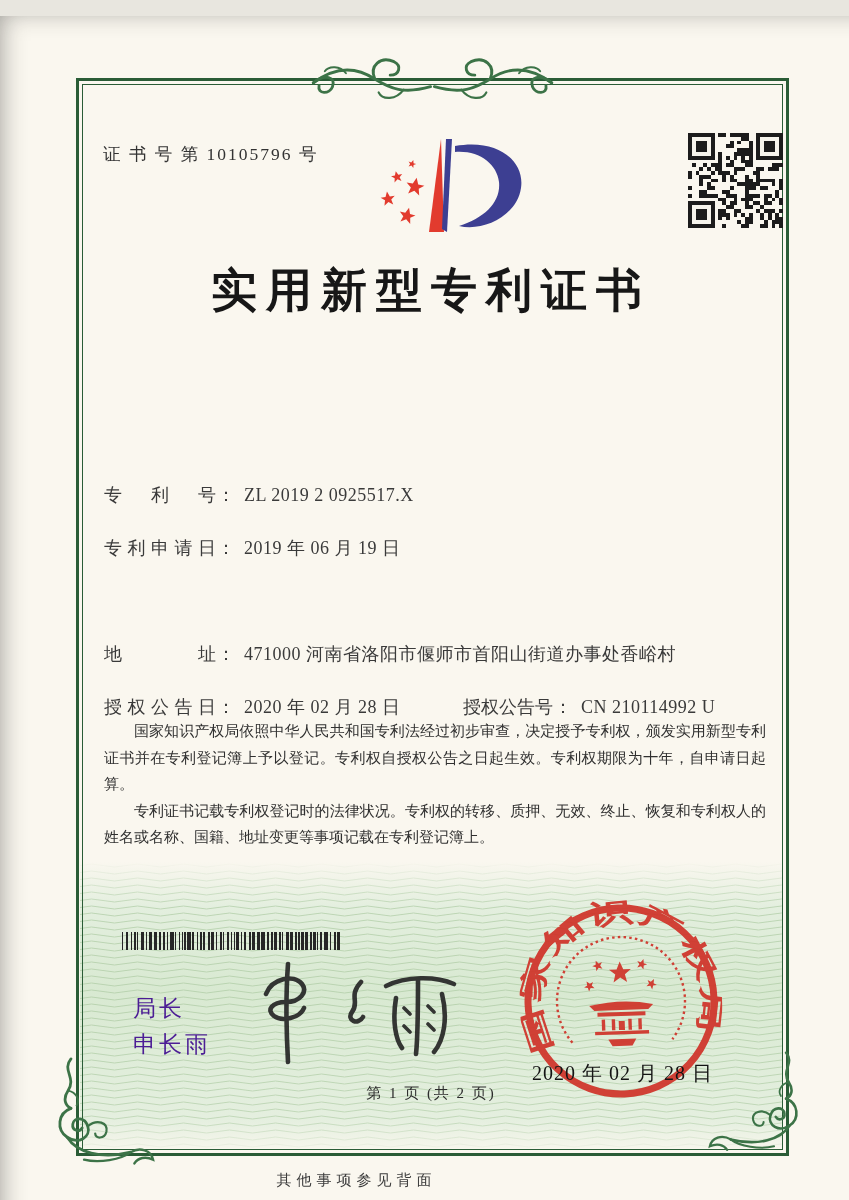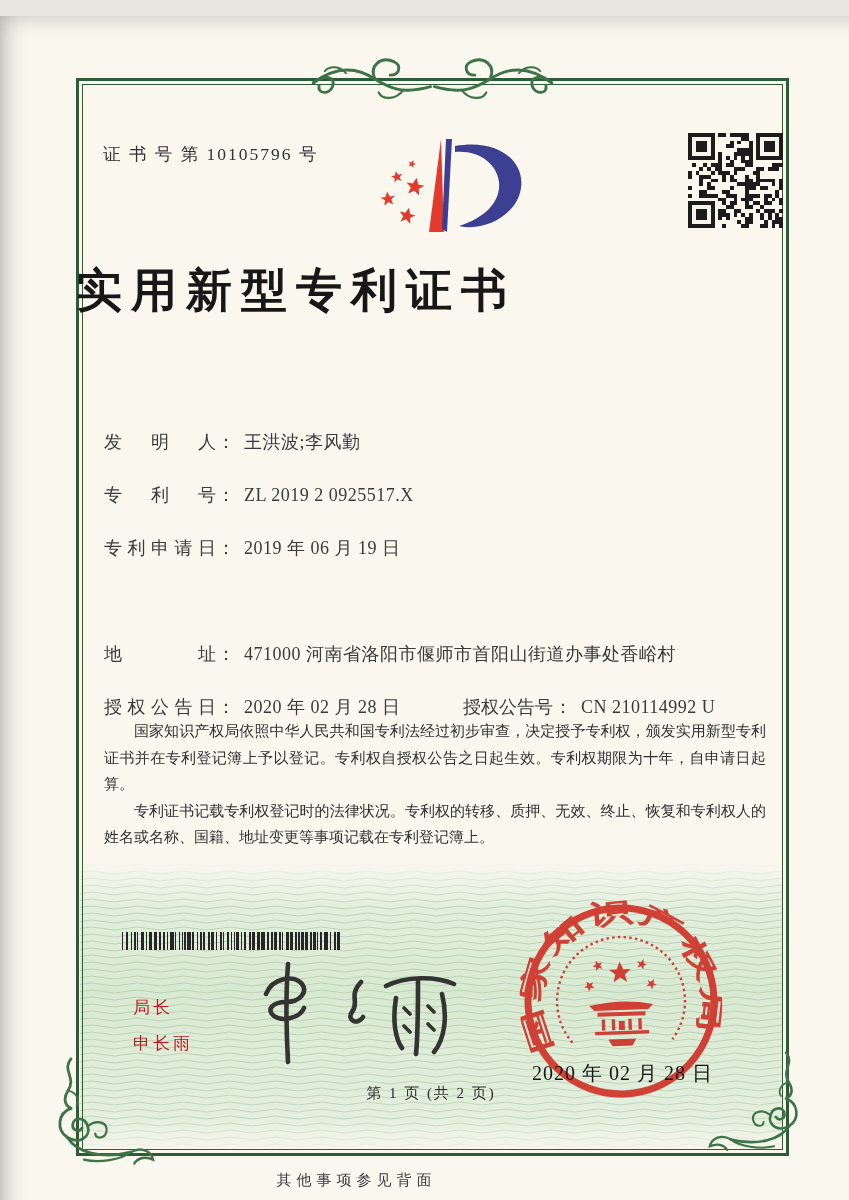--- a/index.html
+++ b/index.html
@@ -10,33 +10,33 @@
   }
   .page::after{content:"";position:absolute;inset:0;pointer-events:none;
     box-shadow:inset 16px 10px 26px -16px rgba(40,40,40,.45), inset -8px -8px 16px -12px rgba(60,60,60,.25);}
   .frame{position:absolute;left:76px;top:62px;width:707px;height:1072px;
     border:3px solid #2a5c36;background:transparent;}
   .frame::after{content:"";position:absolute;inset:3px;border:1px solid #2a5c36;}
   .greenzone{position:absolute;left:80px;top:846px;width:703px;height:286px;}
   .certno{position:absolute;left:103px;top:126px;font-size:17.5px;letter-spacing:2px;color:#333;}
   .logo{position:absolute;left:375px;top:110px;width:155px;height:130px;}
   .qr{position:absolute;left:688px;top:117px;width:95px;height:95px;}
-  .title{position:absolute;left:76px;top:244px;width:710px;text-align:left;
+  .title{position:absolute;left:76px;top:244px;width:710px;text-align:center;
     font-size:46px;font-weight:700;letter-spacing:9px;color:#171717;white-space:nowrap;}
   .frow{position:absolute;left:104px;font-size:18px;color:#3a3a3a;white-space:nowrap;}
   .flabel{display:inline-block;width:112px;text-align:justify;text-align-last:justify;vertical-align:bottom;}
   .fcolon{display:inline-block;margin-left:1px;}
   .fvalue{margin-left:9px;letter-spacing:.5px;}
   .fgroup2{margin-left:58px;}
   .paras{position:absolute;left:104px;top:702px;width:662px;font-size:15px;
     line-height:26.5px;text-align:justify;color:#303030;}
   .paras p{margin:0;text-indent:2em;}
   .barcode{position:absolute;left:122px;top:916px;width:223px;height:18px;}
   .director{position:absolute;left:133px;top:974px;font-family:"Liberation Sans","DejaVu Sans",sans-serif;
-    font-size:17px;color:#b91c1c;line-height:36px;letter-spacing:3px;}
+    font-size:23px;color:#4c1d95;line-height:36px;letter-spacing:3px;}
   .signature{position:absolute;left:246px;top:940px;width:218px;height:114px;}
   .seal{position:absolute;left:520px;top:884px;width:202px;height:202px;opacity:.93;transform:rotate(-2deg);}
   .sealdate{position:absolute;left:532px;top:1044px;width:180px;text-align:center;
     font-size:20px;color:#141414;font-weight:500;letter-spacing:1px;white-space:nowrap;}
   .pagenum{position:absolute;left:76px;top:1068px;width:710px;text-align:center;
     font-size:15px;color:#2c2c2c;letter-spacing:2px;}
   .backnote{position:absolute;left:0;top:1155px;width:713px;text-align:center;
     font-size:15px;color:#3c3c3c;letter-spacing:5px;}
   .orn{position:absolute;pointer-events:none;}
   .orn-top-l{left:307px;top:38px;width:126px;height:50px;}
@@ -337,23 +337,20 @@
       <rect x="14" y="24" width="1" height="1" fill="#1c1c1c"></rect>
       <rect x="15" y="24" width="1" height="1" fill="#1c1c1c"></rect>
       <rect x="19" y="24" width="1" height="1" fill="#1c1c1c"></rect>
       <rect x="20" y="24" width="1" height="1" fill="#1c1c1c"></rect>
       <rect x="22" y="24" width="1" height="1" fill="#1c1c1c"></rect>
       <rect x="24" y="24" width="1" height="1" fill="#1c1c1c"></rect>
     </svg>
 
   <div class="title">实用新型专利证书</div>
 
-  <div class="frow" style="top:414px">
-    <span class="flabel">发明人</span><span class="fcolon">：</span><span class="fvalue">王洪波;李风勤</span>
-  </div>
   <div class="frow" style="top:467px">
     <span class="flabel">专利号</span><span class="fcolon">：</span><span class="fvalue">ZL 2019 2 0925517.X</span>
   </div>
   <div class="frow" style="top:520px">
     <span class="flabel">专利申请日</span><span class="fcolon">：</span><span class="fvalue">2019 年 06 月 19 日</span>
   </div>
   <div class="frow" style="top:626px">
     <span class="flabel">地址</span><span class="fcolon">：</span><span class="fvalue">471000 河南省洛阳市偃师市首阳山街道办事处香峪村</span>
   </div>
   <div class="frow" style="top:679px">

